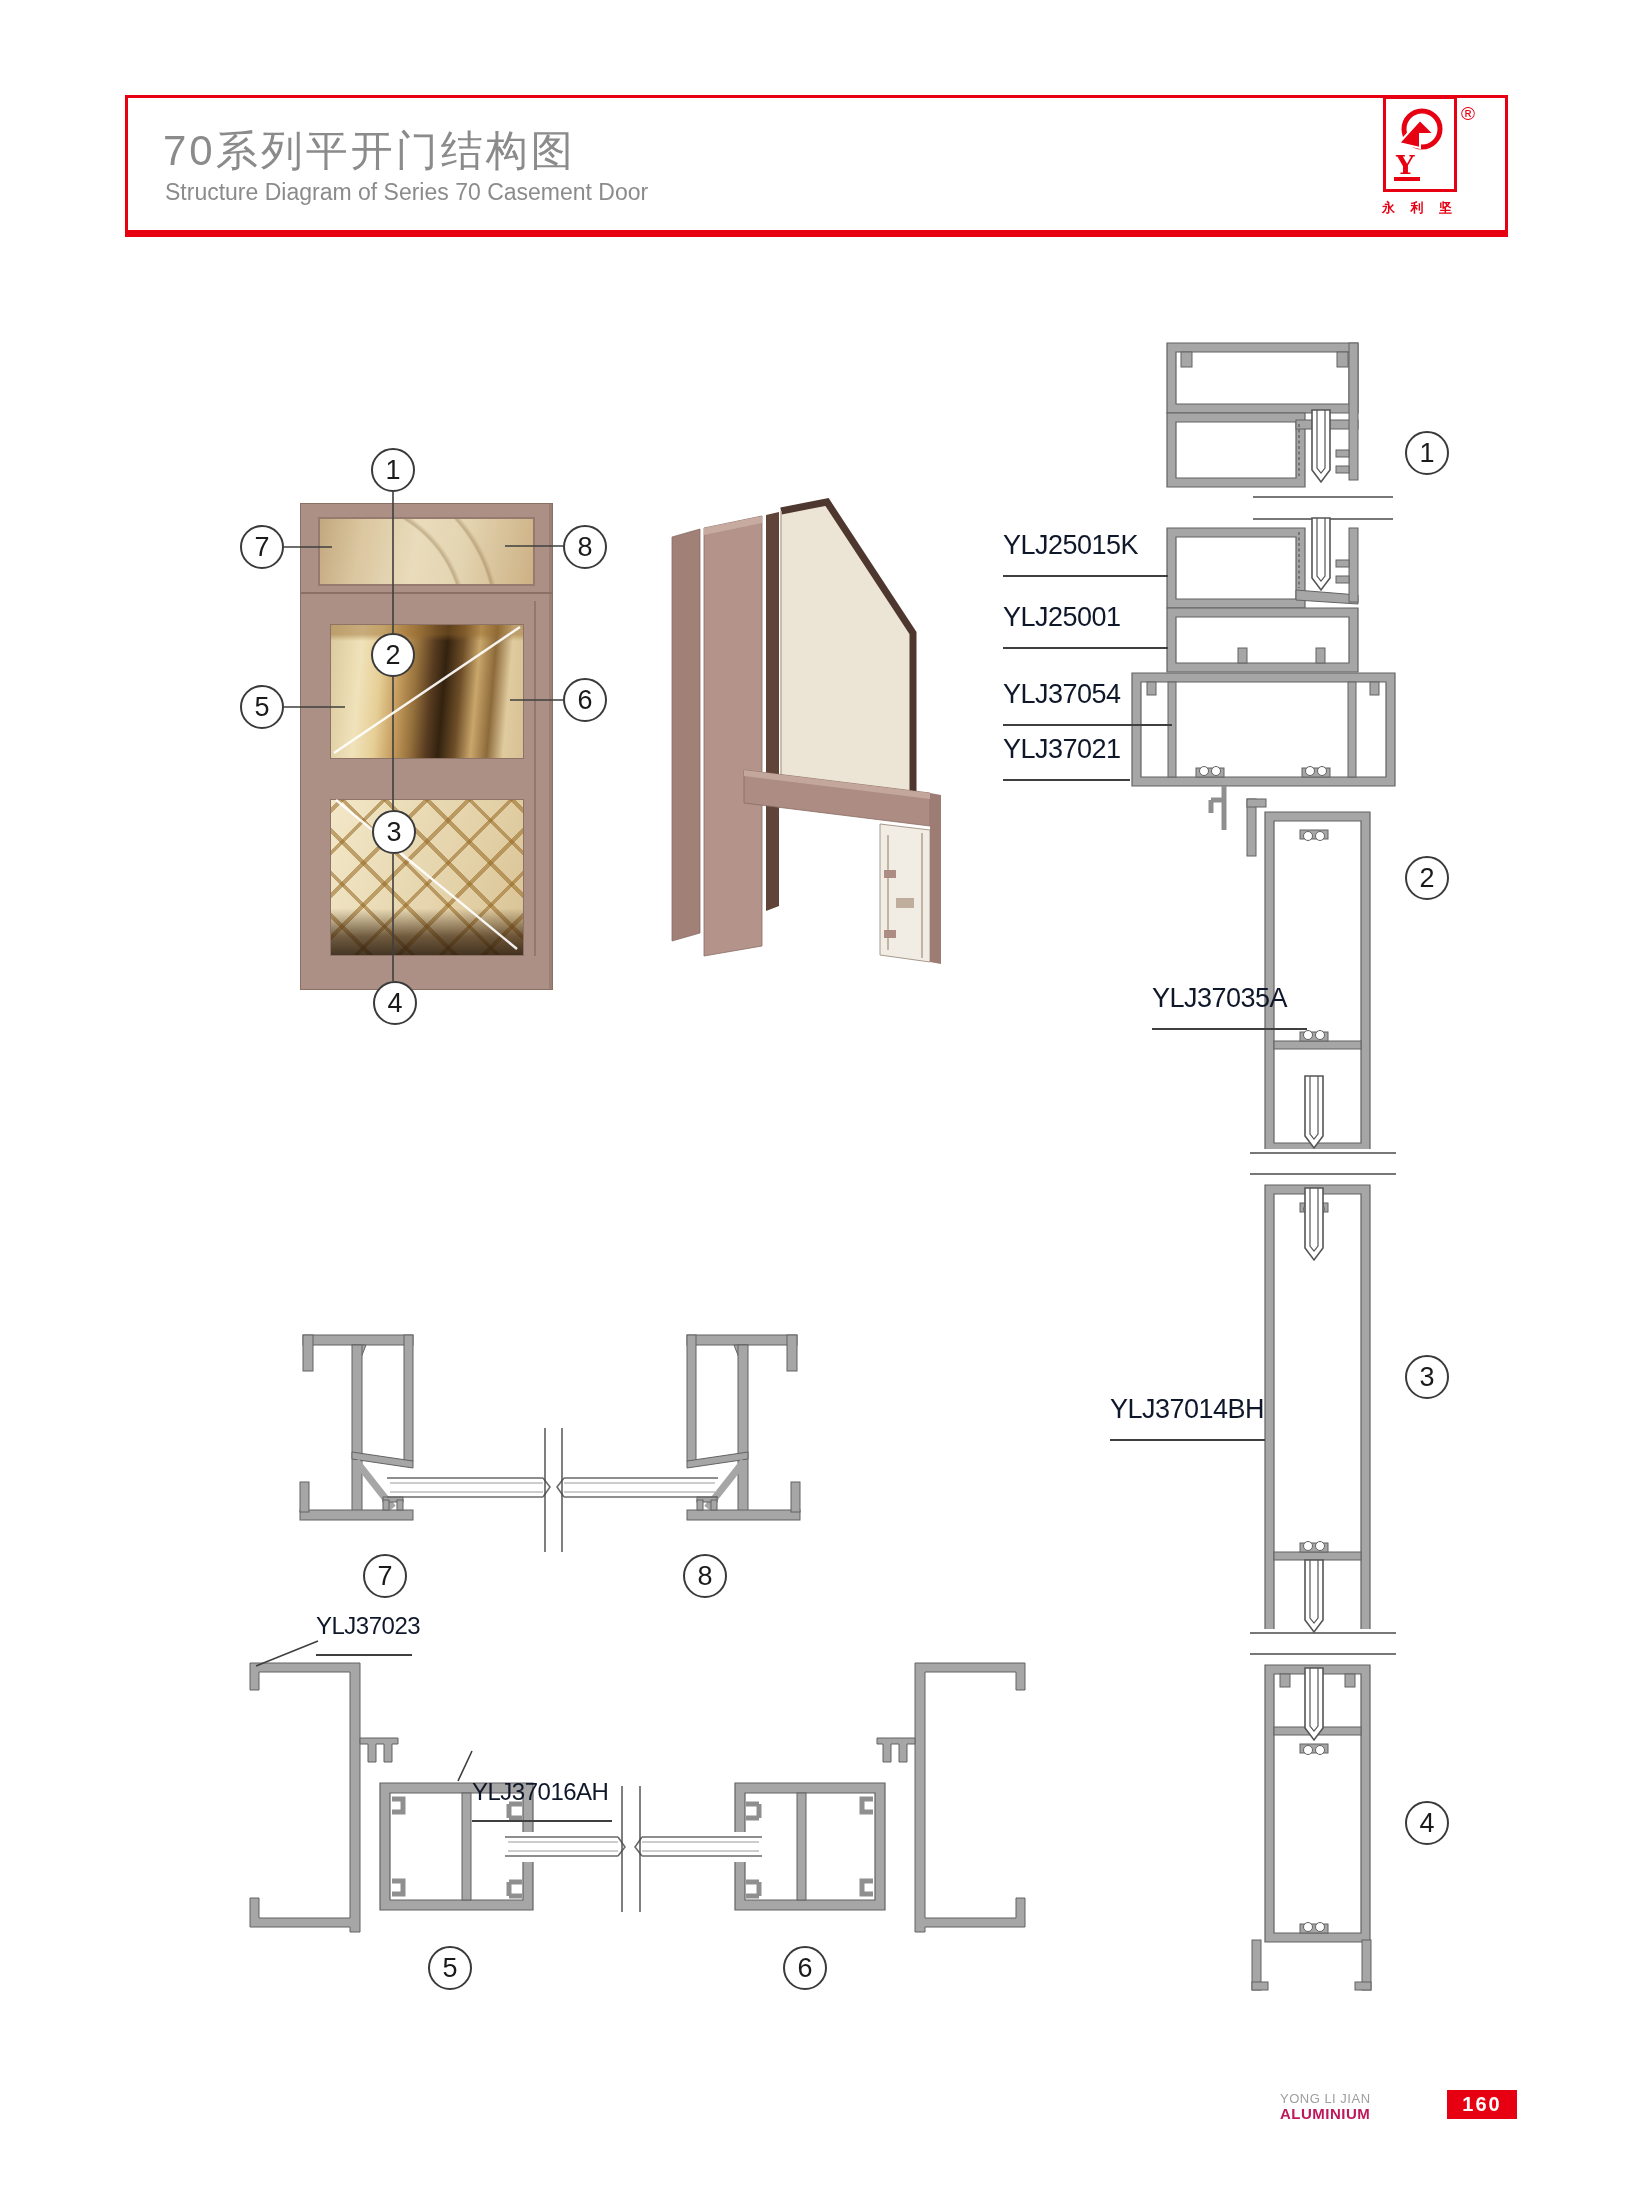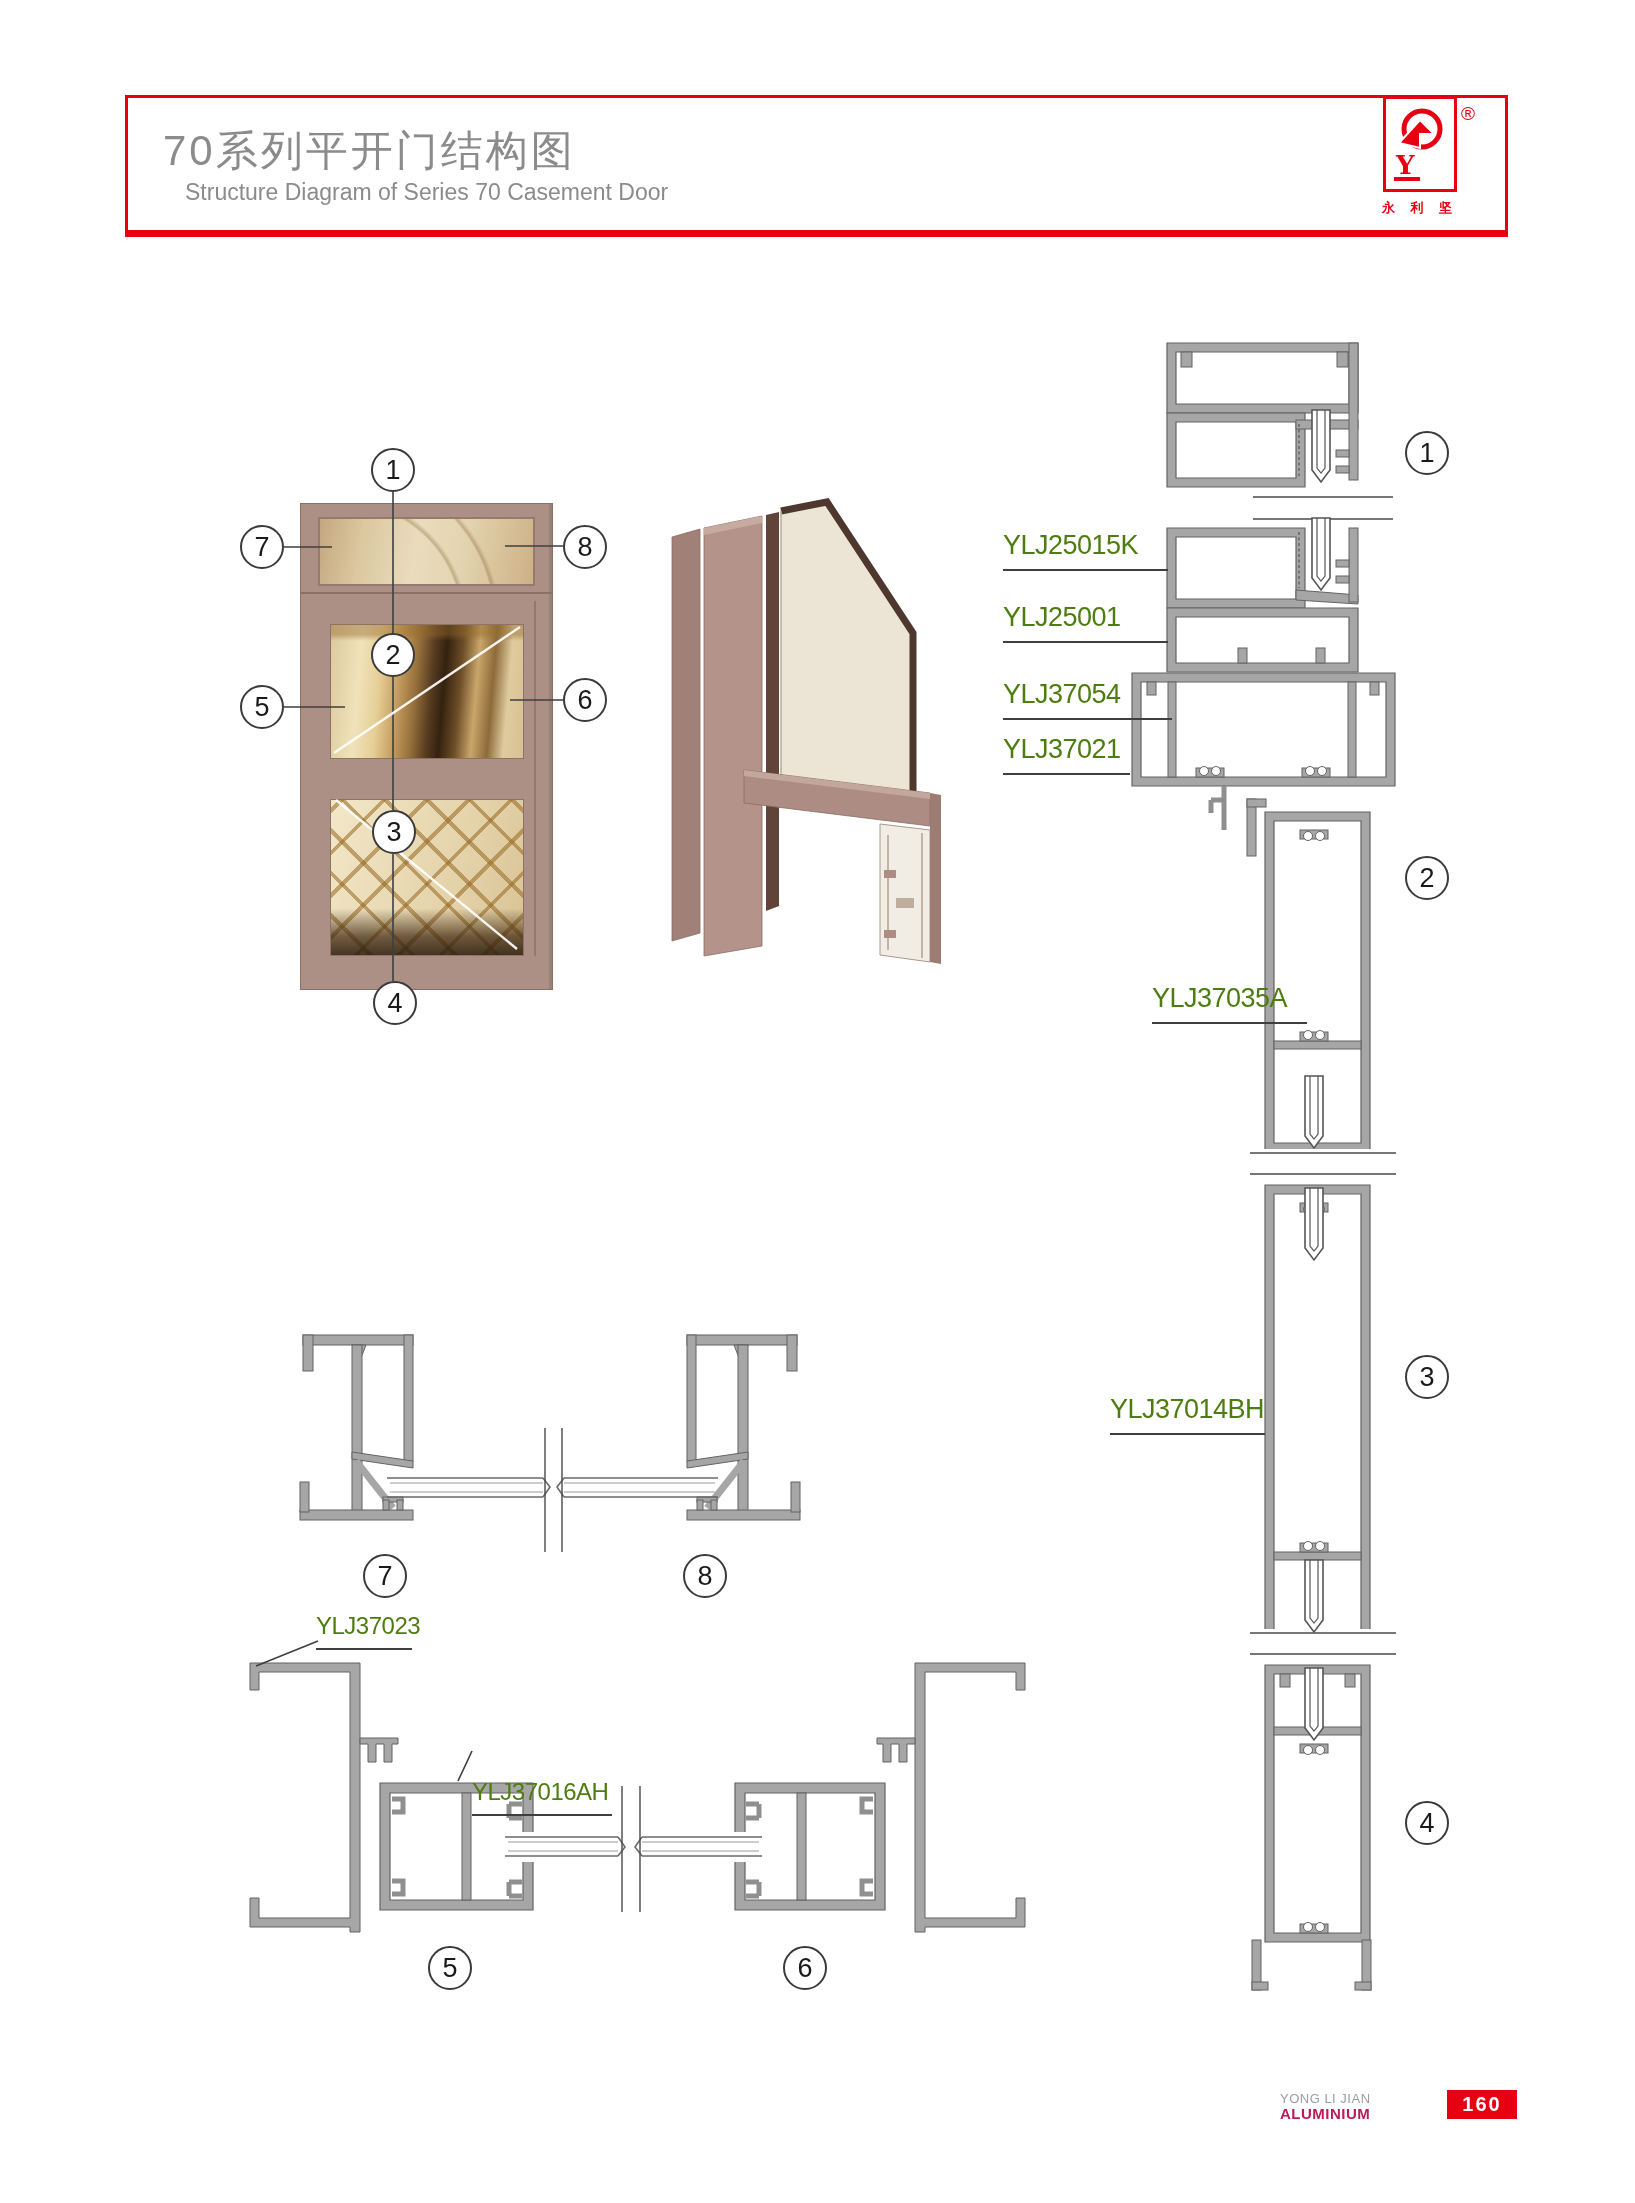--- a/index.html
+++ b/index.html
@@ -38,22 +38,22 @@
         background:
           linear-gradient(to bottom, transparent 70%, rgba(61,37,14,.70) 88%, rgba(40,24,10,.85) 100%),
           repeating-linear-gradient(45deg, rgba(150,105,35,0) 0 26px, rgba(150,105,35,.55) 26px 30px),
           repeating-linear-gradient(-45deg, rgba(150,105,35,0) 0 26px, rgba(150,105,35,.55) 26px 30px),
           linear-gradient(110deg,#f2e7c8 0%,#e9dab4 40%,#e2cfa5 70%,#d8c294 100%);}
   
   .callout{position:absolute;width:44px;height:44px;border:2px solid #3a3a3a;border-radius:50%;
         background:#fff;display:flex;align-items:center;justify-content:center;
         font-size:27px;color:#1a1a1a;z-index:6;box-sizing:border-box;}
   
-  .plabel{position:absolute;font-size:27px;color:#4d7c0f;border-bottom:2px solid #3f3f3f;
-        padding-bottom:8px;letter-spacing:-0.5px;white-space:nowrap;z-index:5;}
+  .plabel{position:absolute;font-size:27px;color:#0f172a;border-bottom:2px solid #3f3f3f;
+        padding-bottom:14px;letter-spacing:-0.5px;white-space:nowrap;z-index:5;}
   .plabel.small{font-size:24px;}
   
   #overlay-svg{position:absolute;left:0;top:0;z-index:4;pointer-events:none;}
   .w{fill:#a6a6a6;stroke:#636363;stroke-width:1.2;fill-rule:evenodd;}
   .wf{fill:#a6a6a6;stroke:#636363;stroke-width:1;}
   .ln{stroke:#4a4a4a;stroke-width:1.4;fill:none;}
   .lead{stroke:#3f3f3f;stroke-width:1.6;fill:none;}
   .wht{stroke:rgba(255,255,255,.92);stroke-width:2.4;fill:none;}
   .arrowO{fill:#fff;stroke:#555;stroke-width:1.6;}
   .arrowI{fill:none;stroke:#555;stroke-width:1.2;}
@@ -71,21 +71,21 @@
         color:#fff;font-weight:bold;font-size:20px;letter-spacing:2px;display:flex;
         align-items:center;justify-content:center;z-index:2;}
 </style>
 </head>
 <body>
 
 <div class="page">
 
   <div class="header-box">
     <div class="title-cn" style="position:absolute;left:35px;top:25px;">70系列平开门结构图</div>
-    <div class="title-en" style="position:absolute;left:37px;top:81px;margin-left:20px;">Structure Diagram of Series 70 Casement Door</div>
+    <div class="title-en" style="position:absolute;left:37px;top:81px;">Structure Diagram of Series 70 Casement Door</div>
   </div>
   <div class="logo-box">
     <svg width="58" height="80" viewBox="0 0 58 80">
       <circle cx="31" cy="25" r="18" fill="none" stroke="#e60012" stroke-width="5"></circle>
       <polygon points="8,39 29,16 43,30 29,30 29,44" fill="#e60012" stroke="#fff" stroke-width="2"></polygon>
       <text x="5" y="70" font-size="26" font-weight="bold" fill="#e60012" font-family="DejaVu Serif, serif">Y</text>
       <rect x="3" y="73" width="26" height="4" fill="#e60012"></rect>
     </svg>
   </div>
   <div class="logo-reg">®</div>

